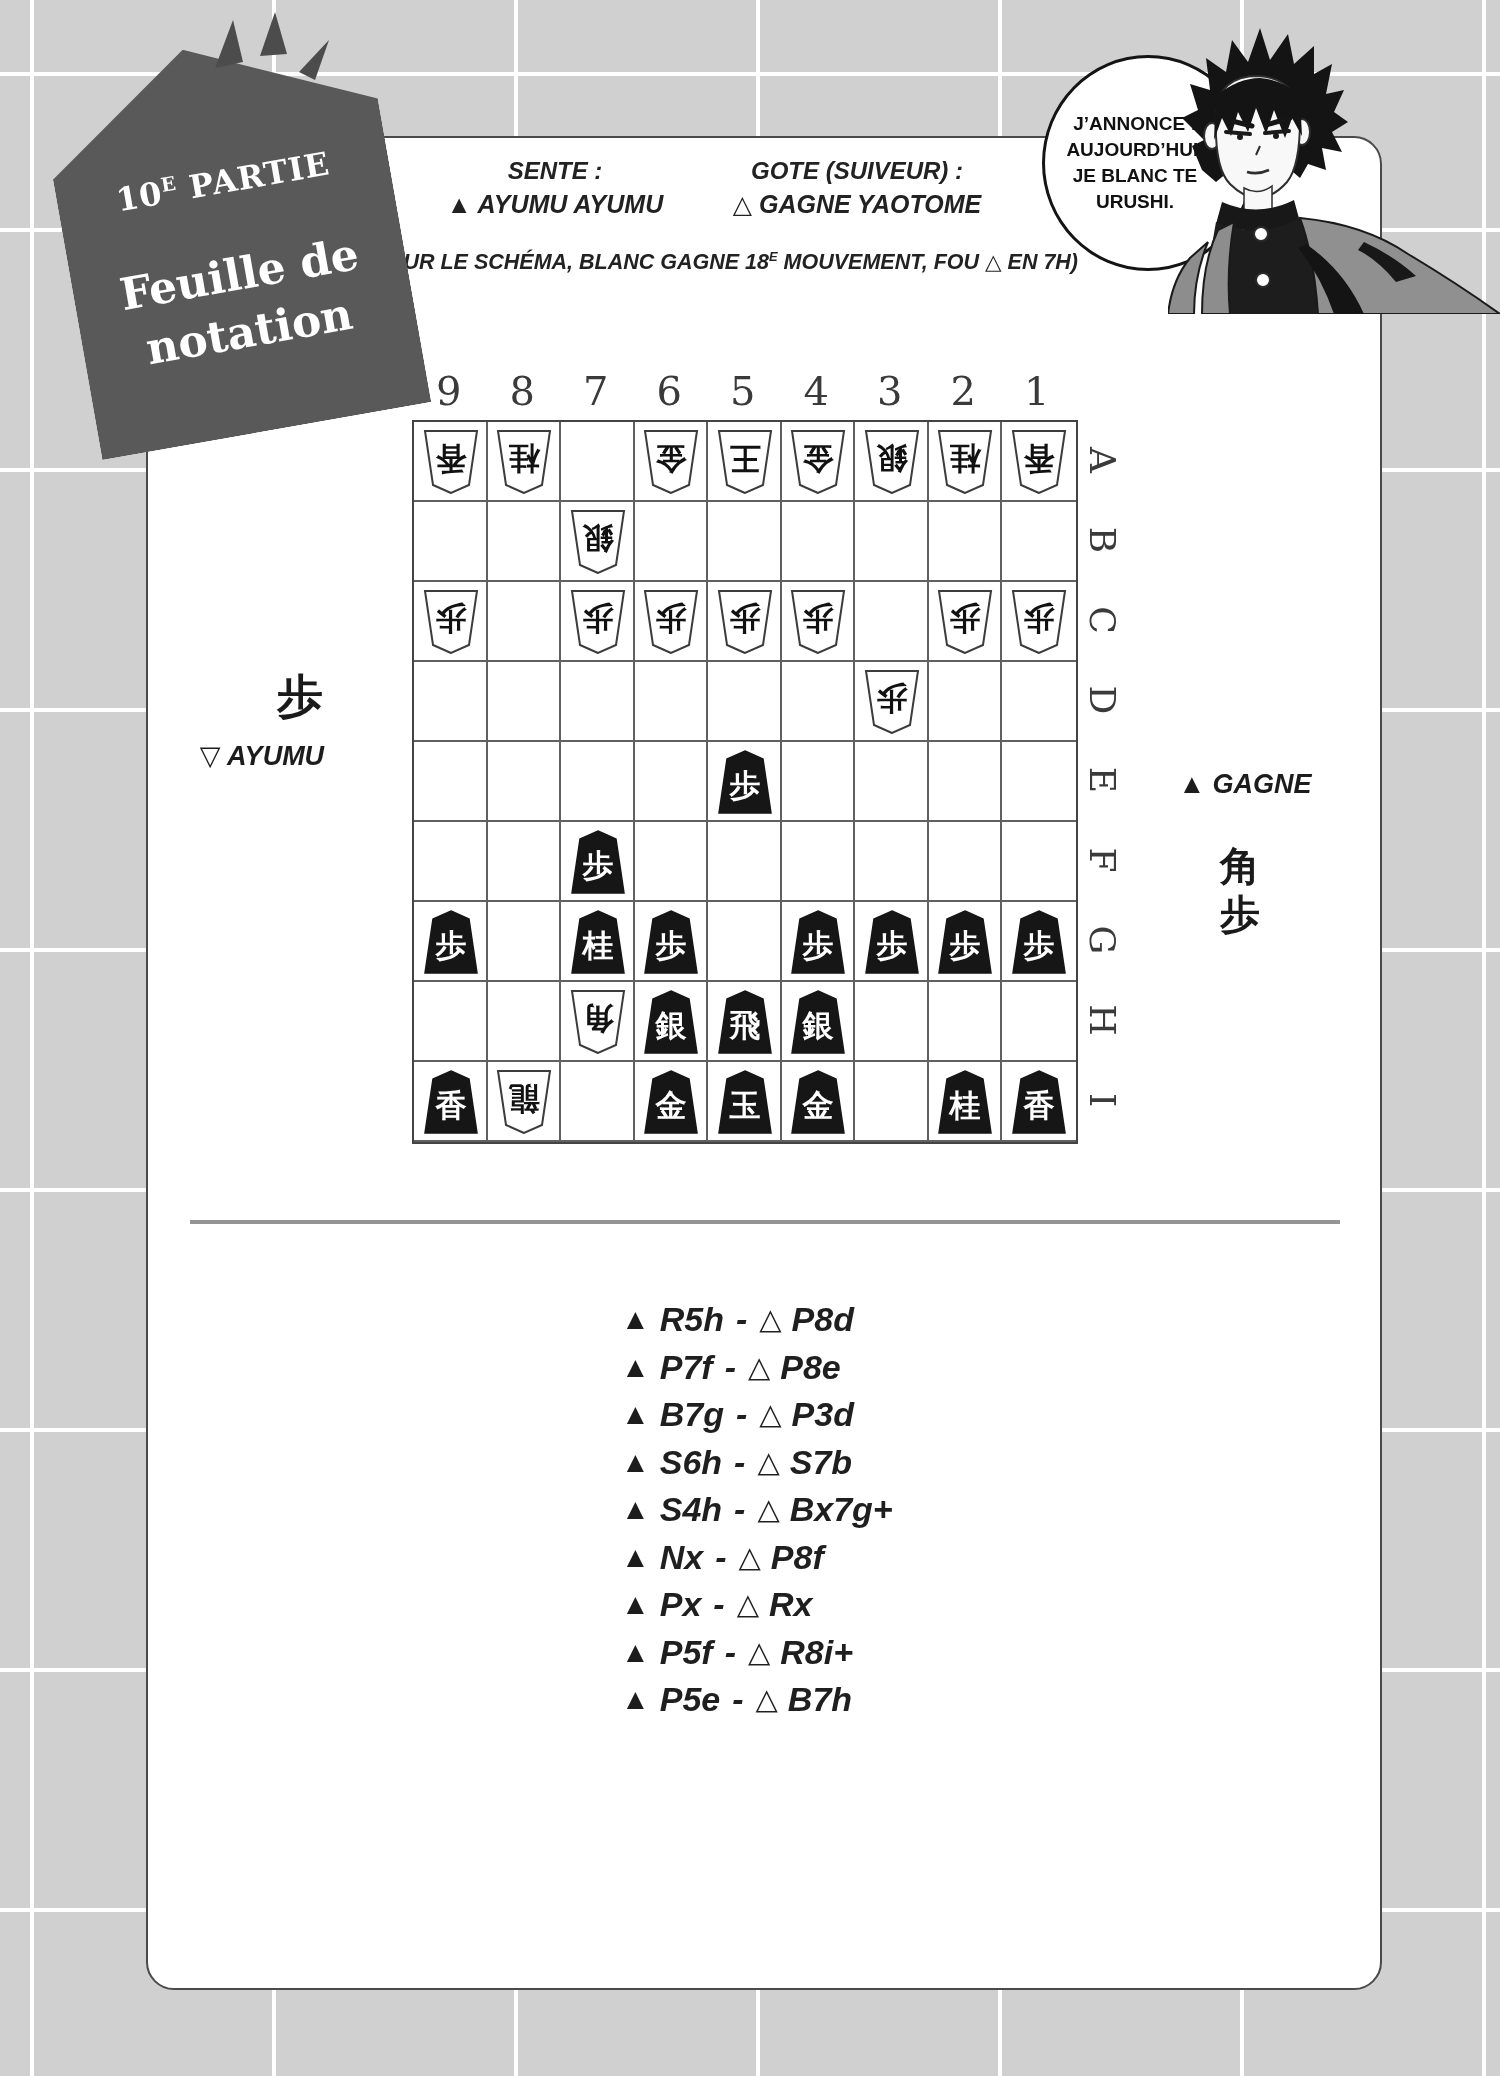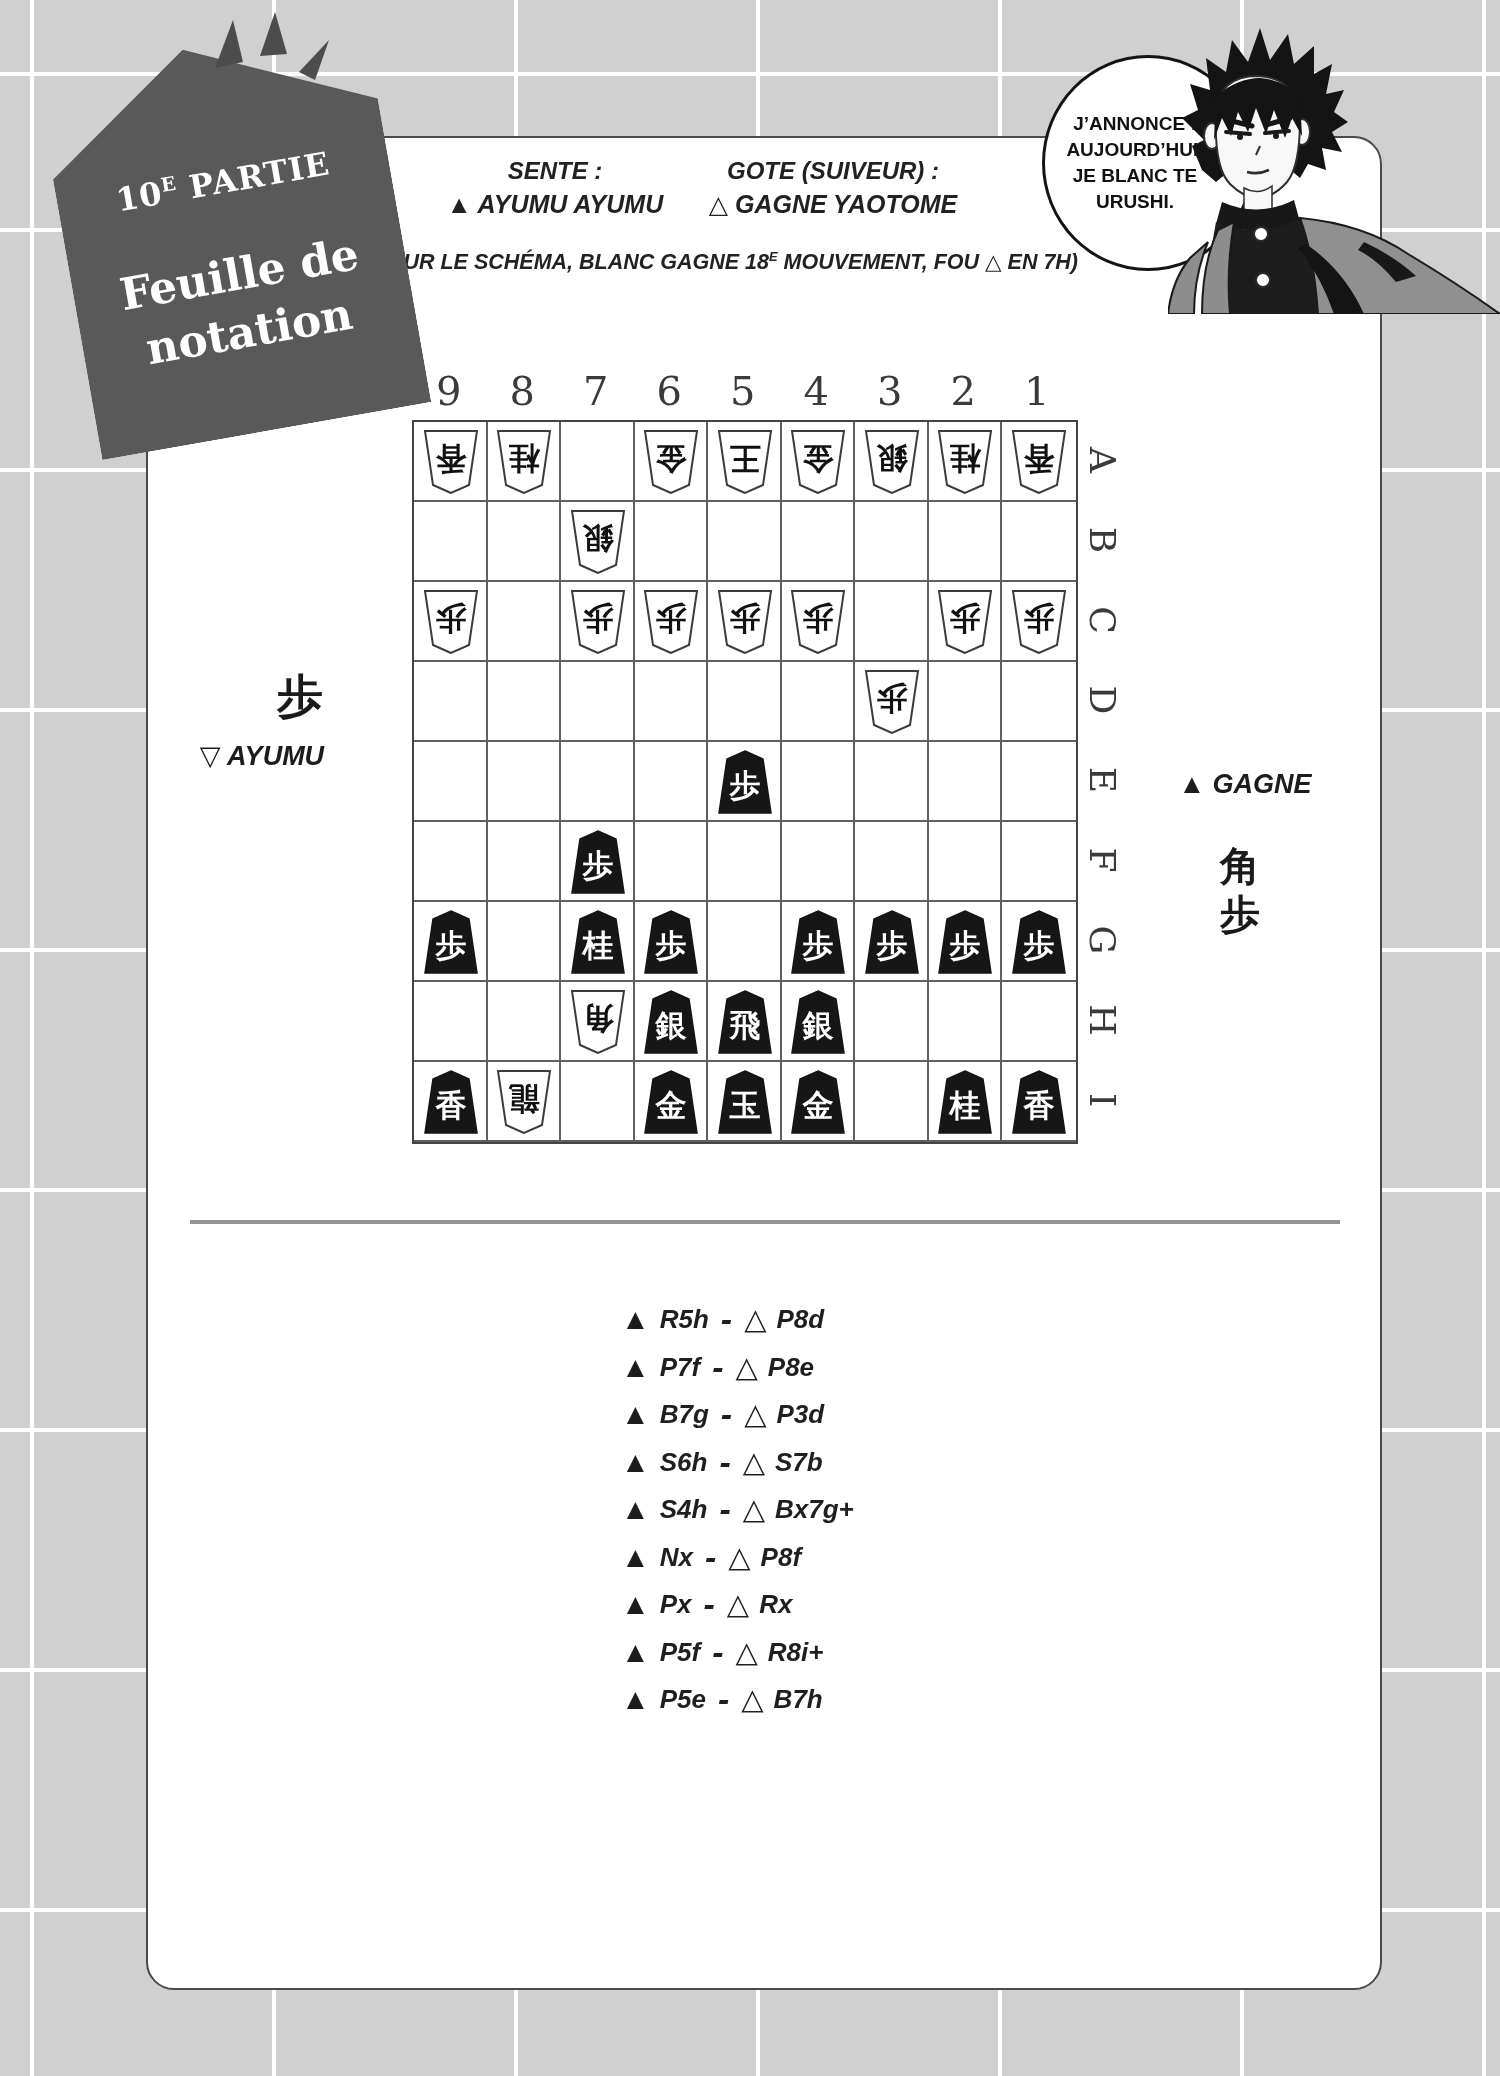--- a/index.html
+++ b/index.html
@@ -33,21 +33,21 @@
   .tag .t1 sup{font-size:60%;}
   .tag .t2{position:absolute;top:205px;left:0;width:100%;font-size:44px;}
   .tag .t3{position:absolute;top:263px;left:0;width:100%;font-size:44px;}
   .sparkles{position:absolute;left:205px;top:10px;z-index:6;}
   
   .hdr-col{position:absolute;top:157px;width:330px;text-align:center;z-index:2;
     font-style:italic;font-weight:bold;color:#222;}
   .hdr-col .lbl{font-size:24px;}
   .hdr-col .nm{font-size:25px;margin-top:5px;white-space:nowrap;}
   .hdr-sente{left:390px;}
-  .hdr-gote{left:668px;}
+  .hdr-gote{left:692px;}
   .note{
     position:absolute;left:370px;top:249px;width:720px;text-align:center;z-index:2;
     font-style:italic;font-weight:bold;font-size:21.5px;color:#222;white-space:nowrap;
   }
   .note sup{font-size:60%;}
   
   .bubble{
     position:absolute;left:1042px;top:55px;width:212px;height:216px;z-index:3;
     background:#ffffff;border:3px solid #141414;border-radius:50%;
     display:flex;flex-direction:column;justify-content:center;align-items:center;
@@ -85,21 +85,21 @@
   .player{position:absolute;text-align:center;font-style:italic;font-weight:bold;
     font-size:27px;color:#1c1c1c;z-index:2;white-space:nowrap;}
   .player-left{left:132px;top:740px;width:260px;}
   .player-right{left:1110px;top:769px;width:270px;}
   
   .divider{position:absolute;left:190px;top:1220px;width:1150px;height:4px;background:#949494;z-index:2;}
   .moves{position:absolute;left:621px;top:1296px;z-index:2;}
   .move-row{display:flex;align-items:center;height:47.5px;color:#1f1f1f;}
   .move-row .mark{font-style:normal;font-size:29px;line-height:1;}
   .move-row .mark.sente{color:#1c1c1c;}
-  .move-row .mtxt{font-style:italic;font-weight:600;font-size:26px;margin-left:10px;}
+  .move-row .mtxt{font-style:italic;font-weight:600;font-size:34px;margin-left:10px;}
   .move-row .msep{font-style:italic;font-weight:600;font-size:34px;margin:0 12px;}
 </style>
 </head>
 <body>
 
 <div class="bg-grid"></div>
 <div class="panel"></div>
 
 <div class="tag">
   <div class="t1"><span>10</span><sup>E</sup> <span>PARTIE</span></div>

